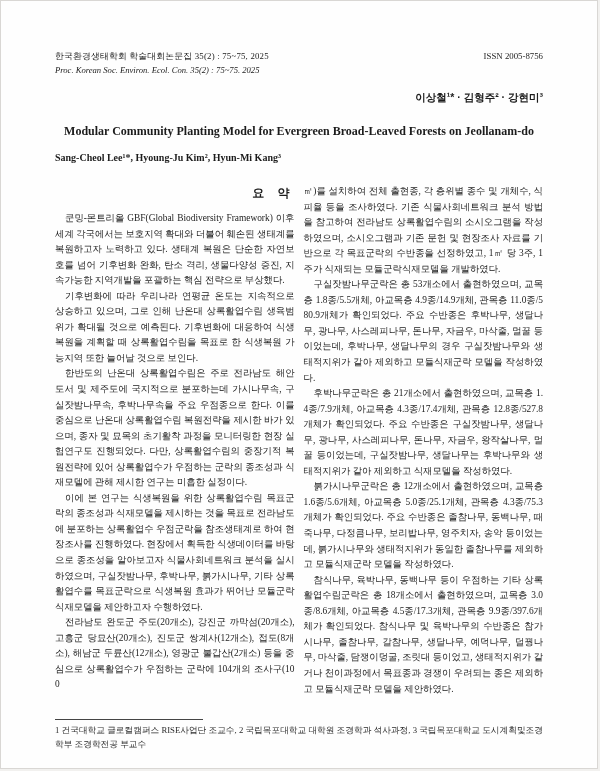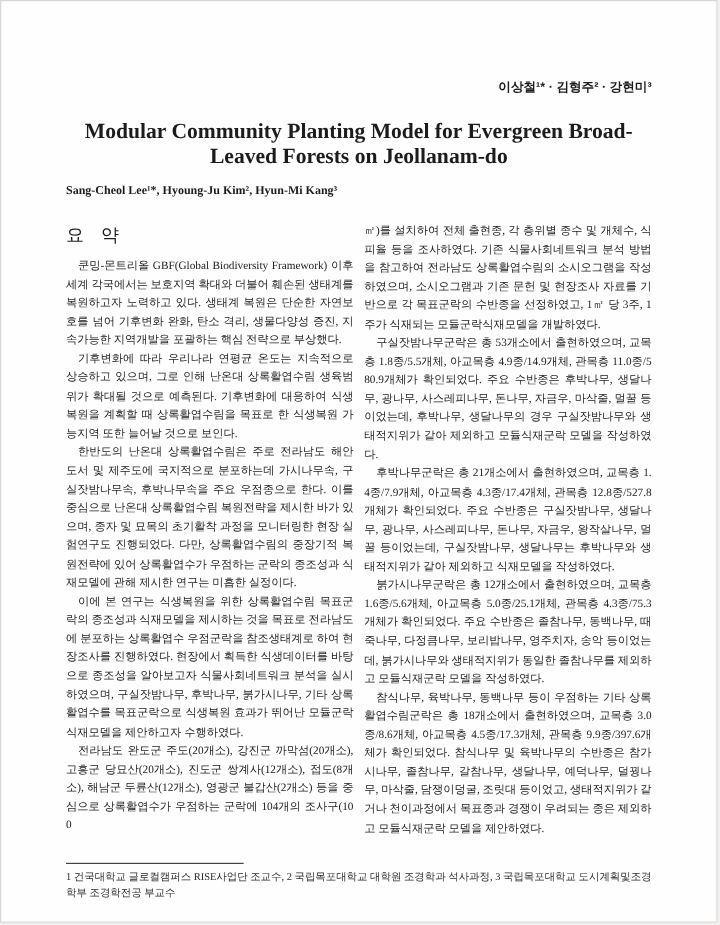--- a/index.html
+++ b/index.html
@@ -32,36 +32,36 @@
     font-family:"Liberation Sans", sans-serif;
     font-size:17px; font-weight:bold; letter-spacing:1.5px;
   }
   .authors-kr {
     margin-top:15px; text-align:right;
     font-family:"Liberation Sans", sans-serif;
     font-size:10.5px; font-weight:bold;
   }
   .title-en {
     margin-top:19px; text-align:center;
-    font-size:18px; font-weight:bold;
+    font-size:12px; font-weight:bold;
   }
   .authors-en {
     margin-top:13px; text-align:left;
     font-size:10px; font-weight:bold;
   }
 
   .abstract {
     margin-top:21px;
     display:flex; gap:9px;
   }
   .col { width:240px; }
   .abstract-heading {
-    text-align:left;
+    text-align:right;
     font-family:"Liberation Sans", sans-serif;
-    font-size:15px; font-weight:normal; letter-spacing:5px;
+    font-size:12px; font-weight:bold; letter-spacing:5px;
     margin:1px 0 9px 0;
   }
   .col p {
     margin:0;
     font-size:9.4px; line-height:15.55px;
     text-align:justify; text-justify:inter-character;
     word-break:break-all;
     text-indent:10px;
     color:#222;
   }
@@ -80,20 +80,27 @@
     text-align:left; word-break:break-all;
     color:#2a2a2a;
   }
 </style>
 </head>
 <body>
 
 <div class="paper">
   <div class="content">
 
+    <div class="journal-header">
+      <div>
+        <div class="journal-kr">한국환경생태학회 학술대회논문집 35(2) : 75~75, 2025</div>
+        <div class="journal-en">Proc. Korean Soc. Environ. Ecol. Con. 35(2) : 75~75. 2025</div>
+      </div>
+      <div class="issn">ISSN 2005-8756</div>
+    </div>
 
     <div class="authors-kr">이상철¹* · 김형주² · 강현미³</div>
     <div class="title-en">Modular Community Planting Model for Evergreen Broad-Leaved Forests on Jeollanam-do</div>
     <div class="authors-en">Sang-Cheol Lee¹*, Hyoung-Ju Kim², Hyun-Mi Kang³</div>
 
     <div class="abstract">
       <div class="col">
         <div class="abstract-heading">요 약</div>
         <p>쿤밍-몬트리올 GBF(Global Biodiversity Framework) 이후 세계 각국에서는 보호지역 확대와 더불어 훼손된 생태계를 복원하고자 노력하고 있다. 생태계 복원은 단순한 자연보호를 넘어 기후변화 완화, 탄소 격리, 생물다양성 증진, 지속가능한 지역개발을 포괄하는 핵심 전략으로 부상했다.</p>
         <p>기후변화에 따라 우리나라 연평균 온도는 지속적으로 상승하고 있으며, 그로 인해 난온대 상록활엽수림 생육범위가 확대될 것으로 예측된다. 기후변화에 대응하여 식생복원을 계획할 때 상록활엽수림을 목표로 한 식생복원 가능지역 또한 늘어날 것으로 보인다.</p>

